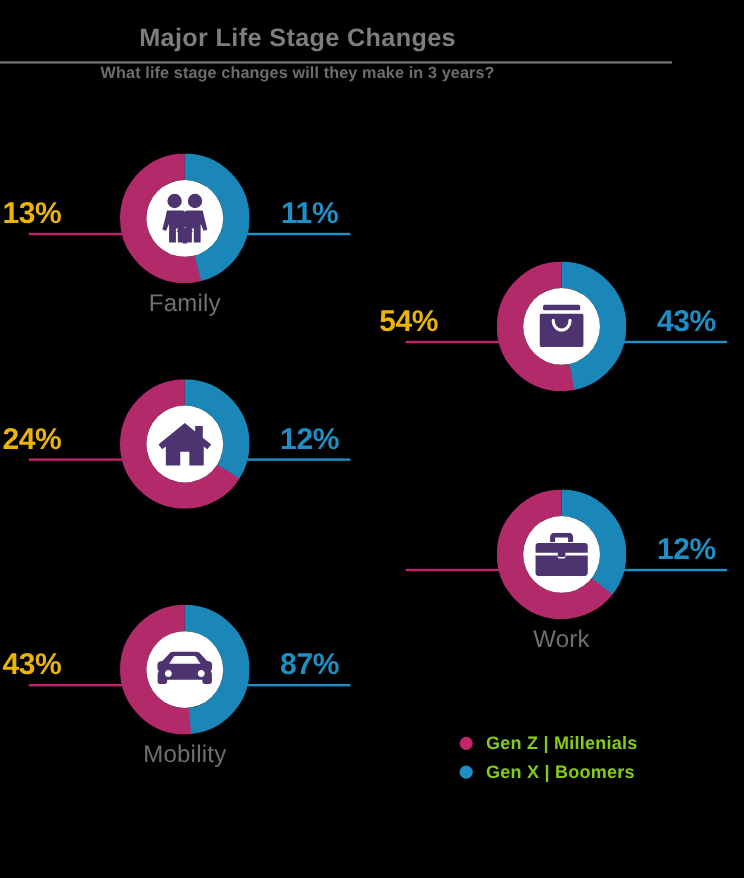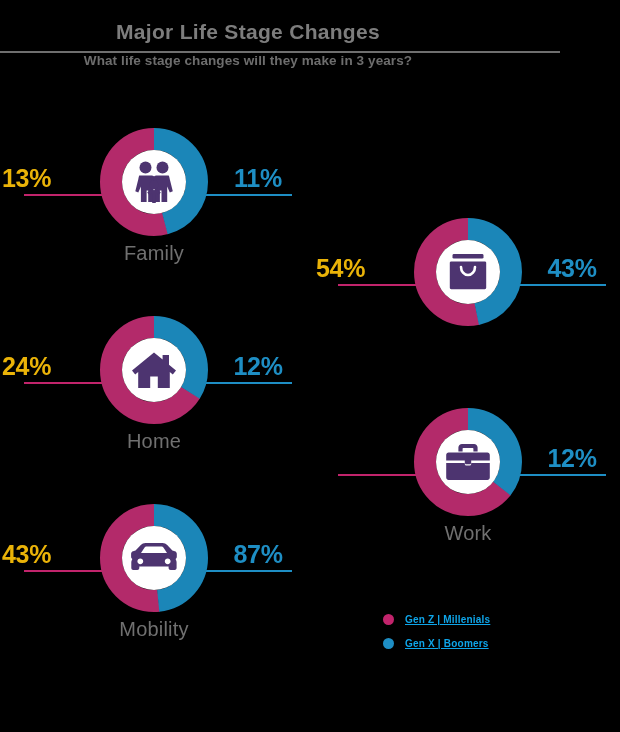--- a/index.html
+++ b/index.html
@@ -147,26 +147,25 @@
     height: 24px;
   }
   .legend-dot {
     width: 11px;
     height: 11px;
     border-radius: 50%;
     flex: 0 0 auto;
     margin-right: 11px;
   }
   .legend-text {
-    font-size: 10px;
+    font-size: 15px;
     font-weight: 600;
-    color: #0ea5e9;
+    color: #84cc16;
     letter-spacing: 0.2px;
     white-space: nowrap;
-    text-decoration: underline;
   }
 </style>
 </head>
 <body>
 
 <div id="infographic">
 
   <div class="header">
     <div class="title">Major Life Stage Changes</div>
     <div class="title-rule"></div>
@@ -212,21 +211,20 @@
         <circle cx="54" cy="54" r="43" fill="none" stroke="#1b86b8" stroke-width="22" transform="rotate(-90 54 54)" stroke-dasharray="91.55997255962252 178.6169956490997"></circle>
         <circle cx="54" cy="54" r="32" fill="#ffffff"></circle>
       </svg>
       <div class="donut-icon">
         <svg width="44" height="38" viewBox="0 0 44 38" fill="#4d3470">
           <path d="M22 1.5L0 19.4l3.2 4.0 3.0-2.4V37h12.0V25.5h7.6V37h12.0V21.0l3.0 2.4 3.2-4.0-7.0-5.7V4.0h-6.4v4.6z"></path>
         </svg>
       </div>
     </div>
 
-    <div class="cat-label">Home</div>
   </div>
 
   <div class="donut-block" style="left:2px; top:498px;">
     <div class="val left">43%</div>
     <div class="rule left"></div>
     <div class="val right">87%</div>
     <div class="rule right"></div>
 
     <div class="donut-wrap">
       <svg class="donut-svg" viewBox="0 0 108 108">

